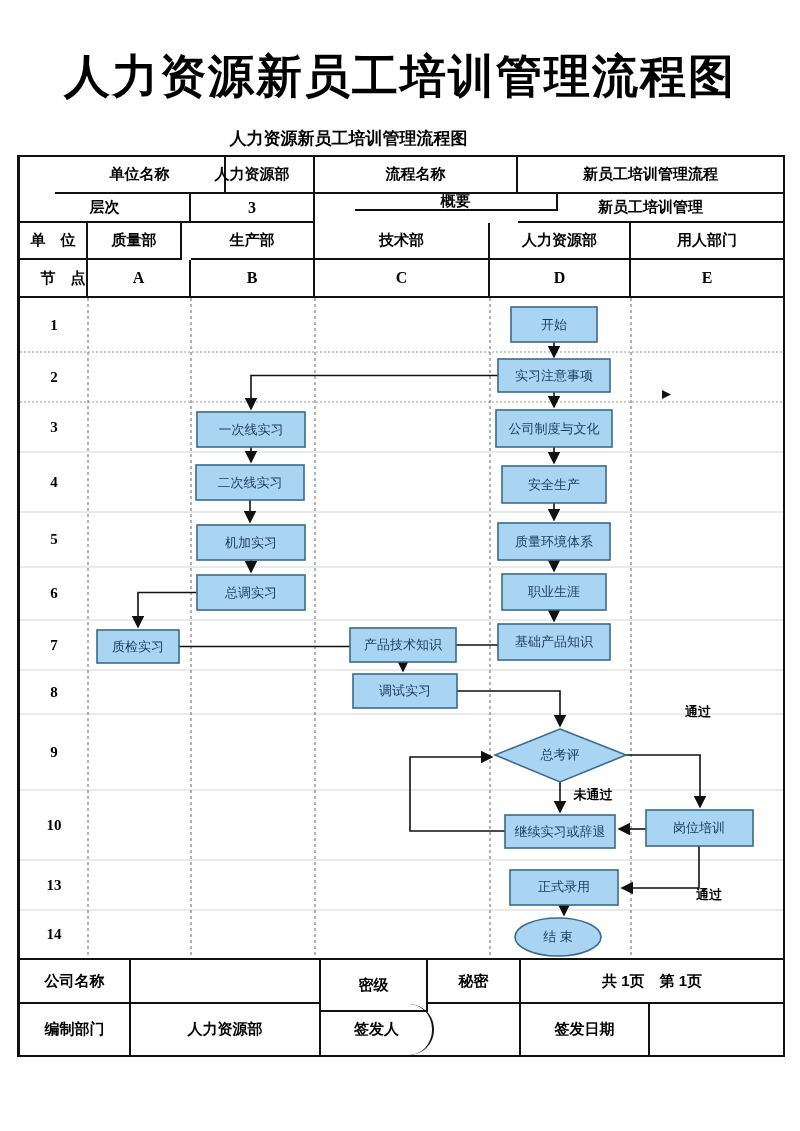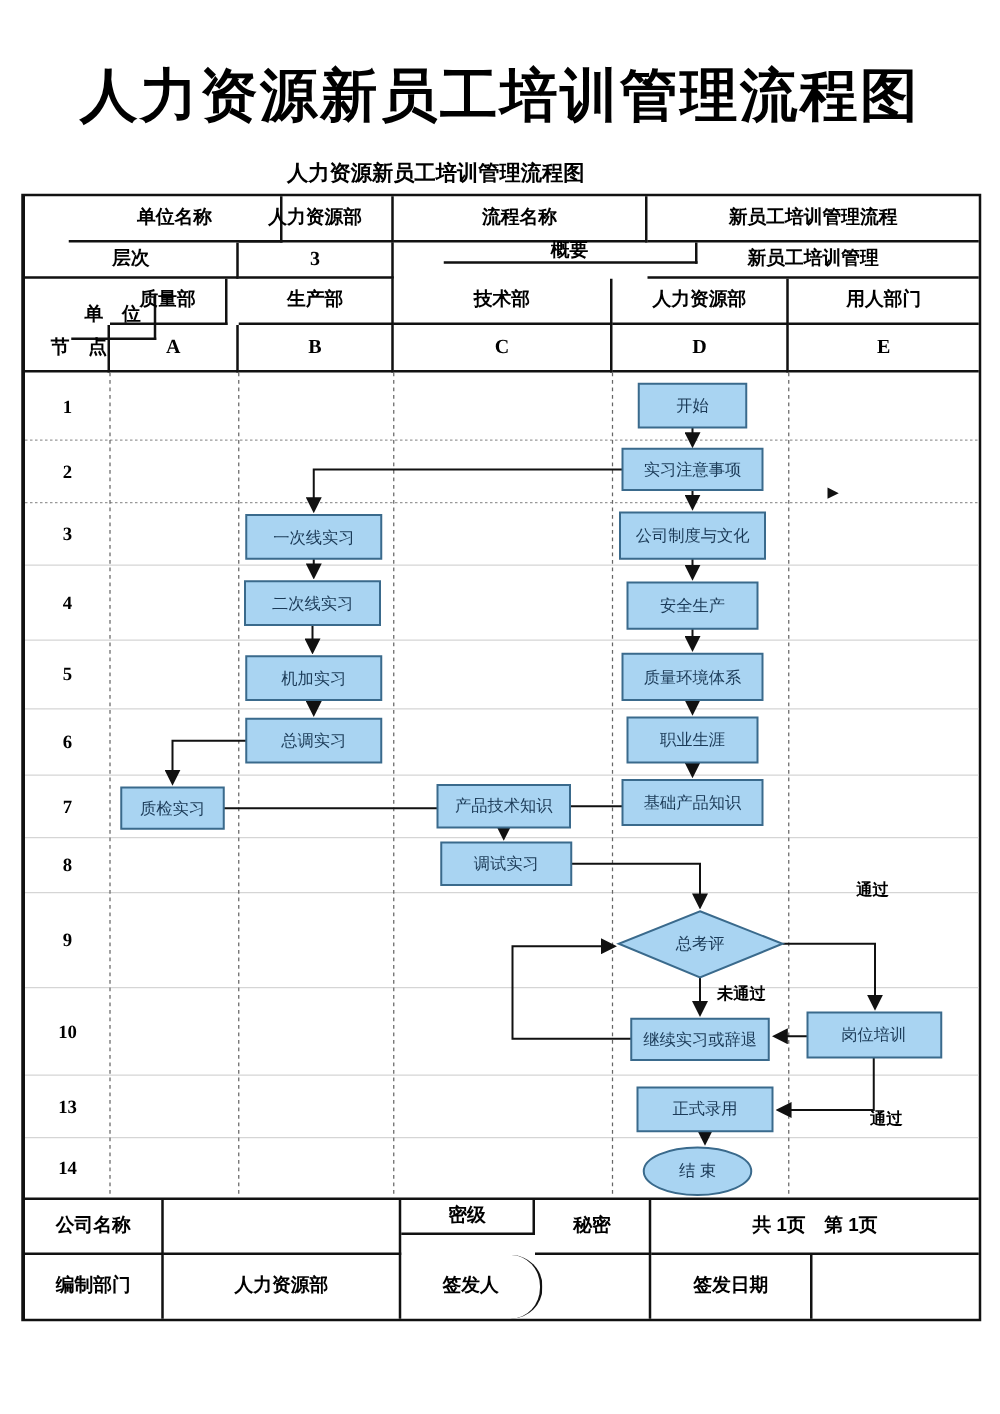--- a/index.html
+++ b/index.html
@@ -37,21 +37,21 @@
     <div class="cell" style="left:0;top:0;width:171px;height:37px;margin-left:35px;">单位名称</div>
     <div class="cell" style="left:171px;top:0;width:124px;height:37px;">人力资源部</div>
     <div class="cell" style="left:295px;top:0;width:203px;height:37px;">流程名称</div>
     <div class="cell no-rb" style="left:498px;top:0;width:265px;height:37px;">新员工培训管理流程</div>
 
     <div class="cell" style="left:0;top:37px;width:171px;height:29px;">层次</div>
     <div class="cell serif" style="left:171px;top:37px;width:124px;height:29px;">3</div>
     <div class="cell" style="left:295px;top:37px;width:203px;height:17px;margin-left:40px;">概要</div>
     <div class="cell no-rb" style="left:498px;top:37px;width:265px;height:29px;">新员工培训管理</div>
 
-    <div class="cell" style="left:0;top:78px;width:68px;height:37px;margin-left:37px;">单　位</div>
+    <div class="cell" style="left:0;top:66px;width:68px;height:37px;">单　位</div>
     <div class="cell" style="left:68px;top:66px;width:94px;height:37px;">质量部</div>
     <div class="cell" style="left:171px;top:66px;width:124px;height:37px;">生产部</div>
     <div class="cell" style="left:295px;top:66px;width:175px;height:37px;">技术部</div>
     <div class="cell" style="left:470px;top:66px;width:141px;height:37px;">人力资源部</div>
     <div class="cell no-rb" style="left:611px;top:66px;width:152px;height:37px;">用人部门</div>
 
     <div class="cell" style="left:0;top:103px;width:68px;height:38px;padding-left:20px;">节　点</div>
     <div class="cell serif" style="left:68px;top:103px;width:103px;height:38px;">A</div>
     <div class="cell serif" style="left:171px;top:103px;width:124px;height:38px;">B</div>
     <div class="cell serif" style="left:295px;top:103px;width:175px;height:38px;">C</div>
@@ -175,21 +175,21 @@
         <g text-anchor="middle">
           <text class="edge-label" x="678" y="418">通过</text>
           <text class="edge-label" x="573" y="501">未通过</text>
           <text class="edge-label" x="689" y="601">通过</text>
         </g>
       </svg>
     </div>
 
     <div class="cell" style="left:0;top:803px;width:111px;height:44px;">公司名称</div>
     <div class="cell" style="left:111px;top:803px;width:190px;height:44px;"></div>
-    <div class="cell" style="left:301px;top:803px;width:107px;height:28px;">密级</div>
+    <div class="cell" style="left:301px;top:803px;width:107px;height:52px;">密级</div>
     <div class="cell" style="left:408px;top:803px;width:93px;height:44px;">秘密</div>
     <div class="cell no-rb" style="left:501px;top:803px;width:262px;height:44px;">共 1页　第 1页</div>
 
     <div class="cell no-bb" style="left:0;top:847px;width:111px;height:51px;">编制部门</div>
     <div class="cell no-bb" style="left:111px;top:847px;width:190px;height:51px;">人力资源部</div>
     <div class="cell no-bb" style="left:301px;top:847px;width:113px;height:51px;border-radius:25px;">签发人</div>
     <div class="cell no-bb" style="left:408px;top:847px;width:93px;height:51px;"></div>
     <div class="cell no-bb" style="left:501px;top:847px;width:129px;height:51px;">签发日期</div>
     <div class="cell no-bb no-rb" style="left:630px;top:847px;width:133px;height:51px;"></div>
 

